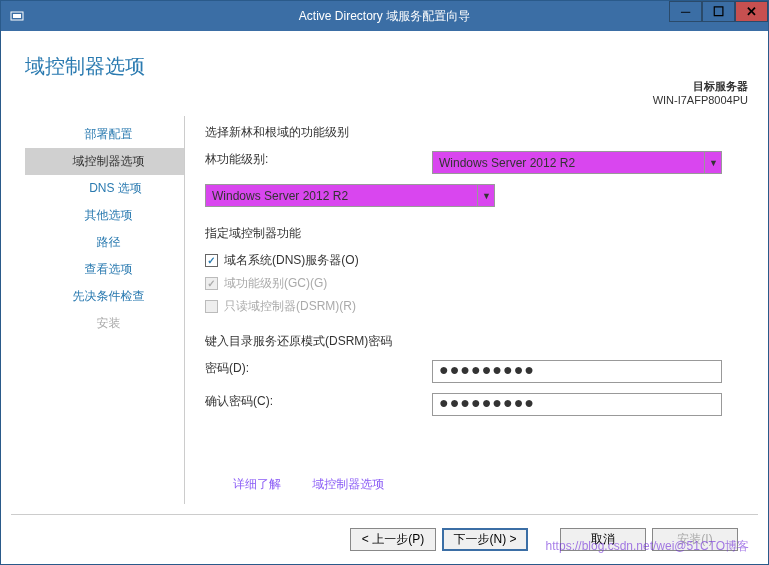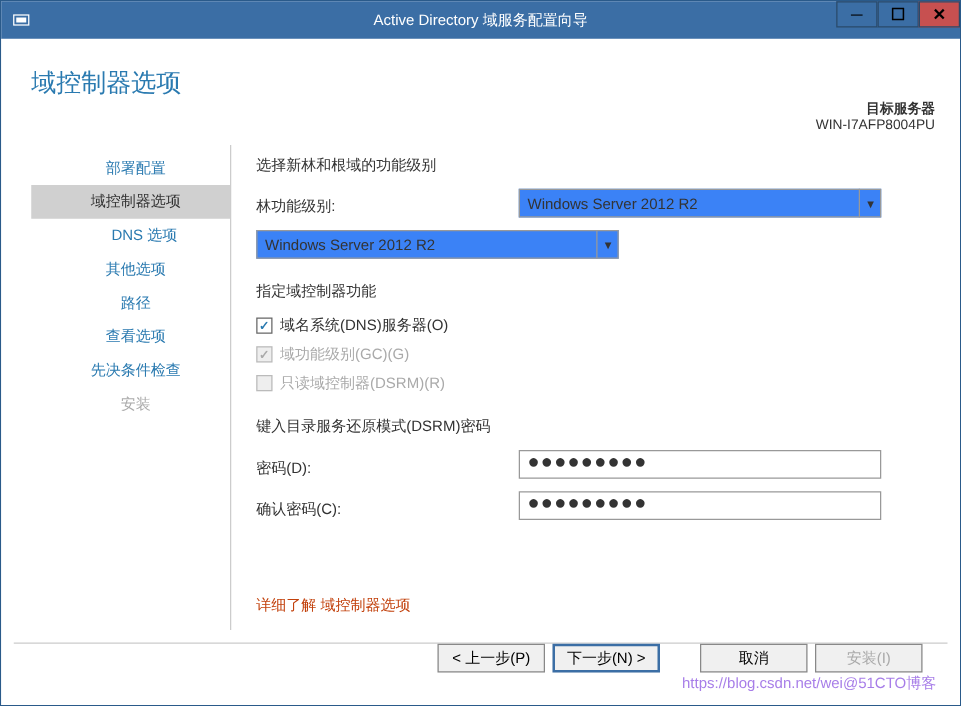--- a/index.html
+++ b/index.html
@@ -19,38 +19,38 @@
     .page-title { font-size: 20px; color: #2a7ab0; font-weight: 400; }
     .target-server { text-align: right; font-size: 11px; color: #333; }
     .target-server .label { font-weight: bold; margin-top: 26px; }
     .main-area { flex: 1; display: flex; padding: 0 24px 10px 24px; }
     .sidebar { width: 160px; border-right: 1px solid #ccc; padding-top: 5px; text-align: center; }
     .sidebar-item { padding: 5px 10px 5px 18px; font-size: 12px; color: #2a7ab0; cursor: pointer; }
     .sidebar-item.active { background: #d0d0d0; color: #333; }
     .sidebar-item.sub { padding-left: 32px; }
     .sidebar-item.disabled { color: #aaa; cursor: default; }
     .form-area { flex: 1; padding: 8px 10px 0 20px; color: #333; }
-    .form-row { display: flex; align-items: flex-end; margin-bottom: 10px; }
+    .form-row { display: flex; align-items: flex-start; margin-bottom: 10px; gap: 17px; }
     .form-label { width: 210px; font-size: 12px; }
     .select-wrap { position: relative; width: 290px; }
-    .select-box { width: 100%; height: 23px; border: 1px solid #999; background: #3b82f6; padding: 0 24px 0 6px; font-size: 12px; display: flex; align-items: center; }
+    .select-box { width: 100%; height: 23px; border: 1px solid #999; background: #d946ef; padding: 0 24px 0 6px; font-size: 12px; display: flex; align-items: center; }
     .select-arrow { position: absolute; right: 0; top: 0; width: 18px; height: 23px; border-left: 1px solid #999; display: flex; align-items: center; justify-content: center; font-size: 9px; }
     .section-heading { margin: 18px 0 10px 0; font-size: 12px; }
     .section-heading.first { margin-top: 0; }
     .checkbox-row { display: flex; align-items: center; margin-bottom: 6px; }
     .checkbox { width: 13px; height: 13px; border: 1px solid #666; margin-right: 6px; display: flex; align-items: center; justify-content: center; font-size: 10px; background: #fff; }
     .checkbox.checked::before { content: "✓"; color: #2a7ab0; font-weight: bold; }
     .checkbox.disabled { background: #eee; border-color: #bbb; }
     .checkbox.disabled.checked::before { color: #aaa; }
     .checkbox-label { font-size: 12px; }
     .checkbox-label.disabled { color: #aaa; }
     .pwd-input { width: 290px; height: 23px; border: 1px solid #999; padding: 0 6px; font-family: Arial; font-size: 16px; letter-spacing: 1px; }
     .link-row { margin-top: 60px; font-size: 12px; }
-    .link-text { color: #c2410c; cursor: pointer; }
-    .footer { height: 50px; border-top: 1px solid #ccc; display: flex; justify-content: flex-end; padding: 0 20px; gap: 6px; margin: 0 10px; }
+    .link-text { color: #8b5cf6; cursor: pointer; margin-left: 28px; }
+    .footer { height: 50px; border-top: 1px solid #ccc; display: flex; align-items: center; justify-content: flex-end; padding: 0 20px; gap: 6px; margin: 0 10px; }
     .btn { height: 23px; min-width: 86px; border: 1px solid #888; background: #f0f0f0; font-size: 12px; padding: 0 8px; cursor: pointer; }
     .btn.primary { border: 2px solid #3b6ea5; }
     .btn.disabled { color: #aaa; cursor: default; }
     .watermark { position: absolute; right: 20px; bottom: 10px; font-size: 12px; color: #6d28d9; opacity: 0.6; pointer-events: none; }
   </style>
 </head>
 <body>
 
 <div class="window">
   <div class="titlebar">

